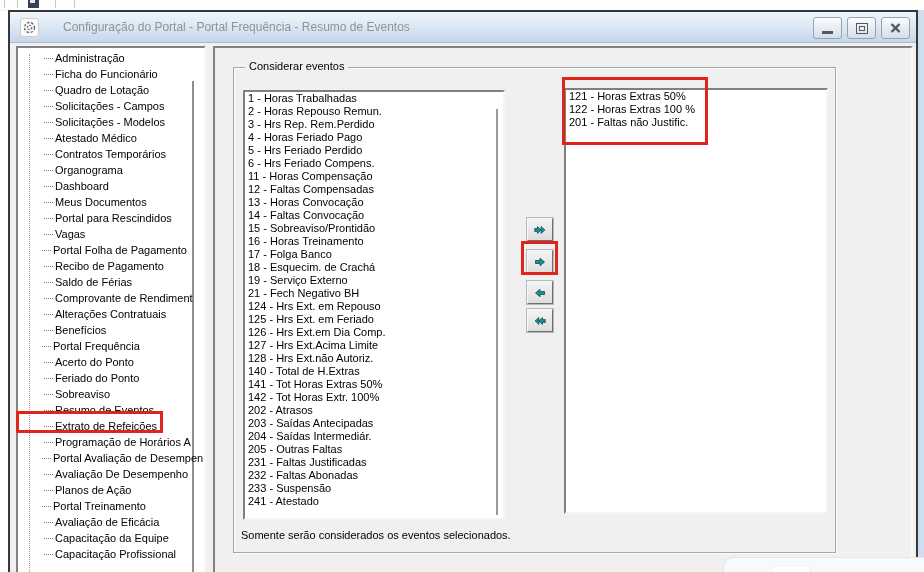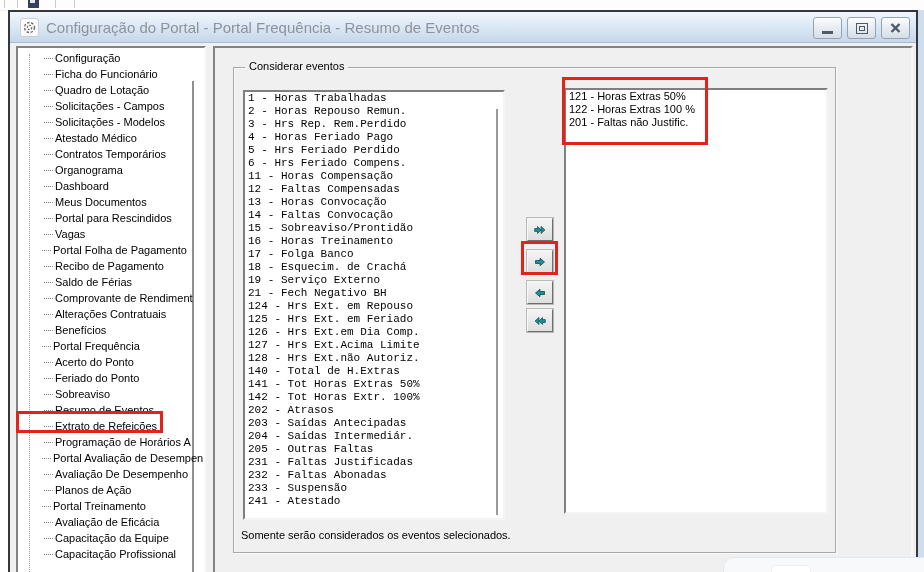--- a/index.html
+++ b/index.html
@@ -30,21 +30,21 @@
   .titlebar{
     height:30px;flex:0 0 30px;position:relative;
     background:linear-gradient(180deg,#f1f6fb 0%,#dde9f5 45%,#c6d7ea 100%);
     border-bottom:1px solid #a8bacd;
     display:flex;align-items:center;
   }
   .app-icon{
     margin-left:10px;width:17px;height:17px;background:#fbfbfb;border:1px solid #cfcfcf;border-radius:3px;
     display:inline-flex;align-items:center;justify-content:center;flex:0 0 auto;
   }
-  .title-text{margin-left:7px;font-size:15px;color:#8d939b;white-space:nowrap;}
+  .title-text{margin-left:24px;font-size:12px;color:#8d939b;white-space:nowrap;}
   .winbtns{position:absolute;right:6px;top:5px;display:flex;}
   .wbtn{
     width:27px;height:20px;margin-left:5px;border:1px solid #96a2b0;border-radius:3px;
     background:linear-gradient(180deg,#fdfdfe 0%,#e9eef3 45%,#d6dee6 100%);
     box-shadow:inset 0 1px 0 #ffffff;
     display:flex;align-items:center;justify-content:center;
   }
   .g-min{width:11px;height:3px;background:#4e5a66;margin-top:8px;}
   .g-max{width:10px;height:9px;border:1px solid #4e5a66;display:flex;align-items:center;justify-content:center;}
   .g-max i{display:block;width:4px;height:3px;border:1px solid #4e5a66;}
@@ -63,21 +63,21 @@
   .trow.lvl2{padding-left:26px;}
   .tlabel{font-size:11px;}
 
   
   .main-panel{left:203px;top:3px;width:700px;height:540px;background:#f0f0f0;box-sizing:border-box;position:absolute;}
 
   .groupbox{position:absolute;left:18px;top:19px;width:601px;height:484px;border:1px solid #a7a7a7;box-shadow:1px 1px 0 #fbfbfb,inset 1px 1px 0 #fbfbfb;}
   .gb-label{position:absolute;top:-8px;left:11px;background:#f0f0f0;padding:0 4px;font-size:11px;}
 
   .listbox{position:absolute;background:#fff;border:2px solid;border-color:#7f7f7f #f4f4f4 #f4f4f4 #7f7f7f;overflow:hidden;box-sizing:border-box;}
-  .lb-left{left:9px;top:22px;width:262px;height:430px;font-family:Liberation Mono, monospace;}
+  .lb-left{left:9px;top:22px;width:262px;height:430px;}
   .lb-right{left:330px;top:20px;width:264px;height:426px;}
   .lrow{height:13px;line-height:13px;padding-left:3px;white-space:nowrap;font-size:11px;}
   .lb-sb{position:absolute;right:5px;top:17px;bottom:3px;width:2px;background:#9a9a9a;}
 
   .btncol{position:absolute;left:293px;top:0;width:26px;}
   .tbtn{
     position:absolute;left:0;width:26px;height:23px;
     background:linear-gradient(180deg,#f4f4f4,#dedede);
     border:1px solid;border-color:#f6f6f6 #6f6f6f #6f6f6f #f6f6f6;
     box-shadow:0 0 0 1px #b9b9b9;
@@ -136,21 +136,21 @@
   </div>
 
   <div class="client">
 
     <div class="tree-panel sunken">
 
       <div class="tree-vline"></div>
       <div class="tree-sb"></div>
     <div class="trow lvl2">
           <span class="conn"></span>
-          <span class="tlabel">Configuração</span>
+          <span class="tlabel">Administração</span>
         </div>
         <div class="trow lvl2">
           <span class="conn"></span>
           <span class="tlabel">Ficha do Funcionário</span>
         </div>
         <div class="trow lvl2">
           <span class="conn"></span>
           <span class="tlabel">Quadro de Lotação</span>
         </div>
         <div class="trow lvl2">

